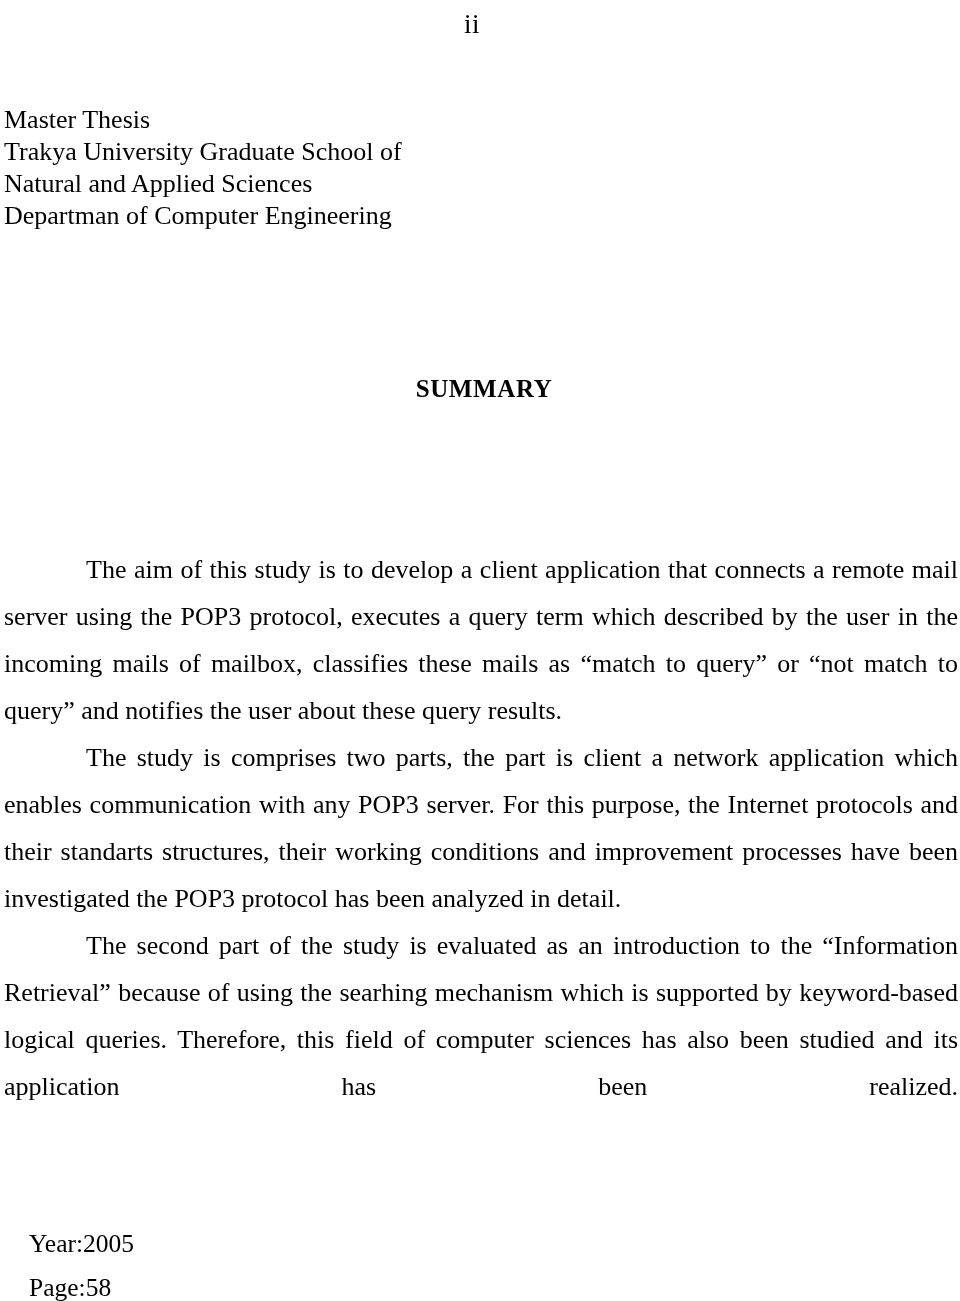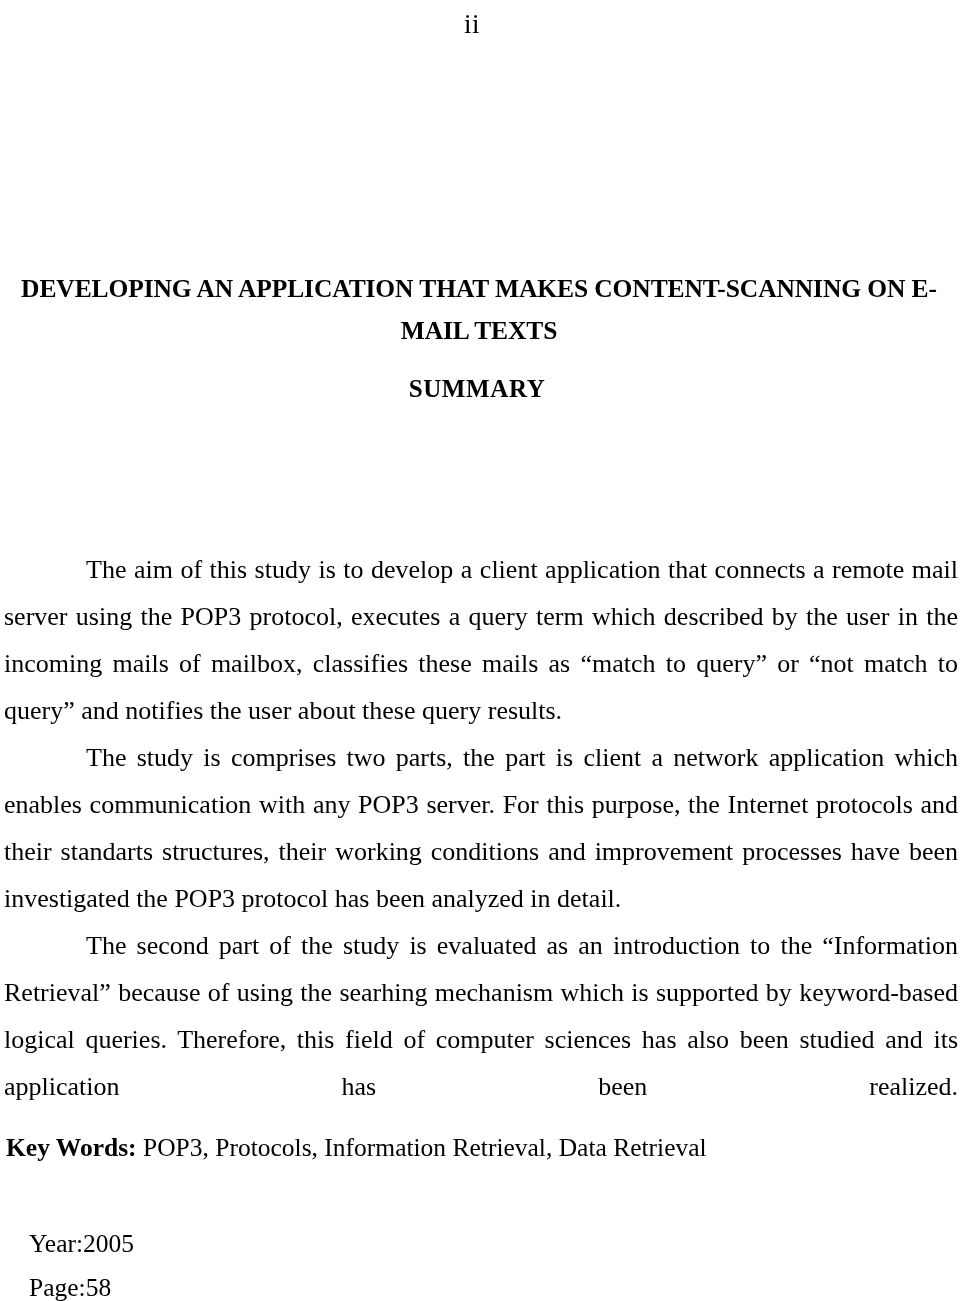--- a/index.html
+++ b/index.html
@@ -58,21 +58,21 @@
     font-weight: bold;
     font-size: 25.5px;
     line-height: 42px;
     letter-spacing: -0.1px;
   }
 
   
   .section-heading {
     position: absolute;
     top: 372px;
-    left: 5px;
+    left: 12px;
     width: 944px;
     text-align: center;
     font-weight: bold;
     font-size: 25px;
     line-height: 34px;
     letter-spacing: 0.6px;
   }
 
   
   .abstract {
@@ -122,33 +122,35 @@
     margin-left: 24px;
   }
 </style>
 </head>
 <body>
 
 <div class="page">
 
   <div class="folio">ii</div>
 
+  <div class="thesis-block">
+    <div class="line">Master Thesis</div>
+    <div class="line">Trakya University Graduate School of</div>
+    <div class="line">Natural and Applied Sciences</div>
+    <div class="line">Departman of Computer Engineering</div>
+  </div>
 
-  <div class="doc-title">DEVELOPING AN APPLICATION THAT MAKES CONTENT-SCANNING ON E-MAIL TEXTS</div>
 
   <div class="section-heading">SUMMARY</div>
 
   <div class="abstract">
     <p>The aim of this study is to develop  a client application that connects a remote mail server using the POP3 protocol, executes  a query term which described by the user in the incoming mails of mailbox,  classifies these  mails as “match to query” or “not match  to query” and notifies the user about these query results.</p>
     <p>The study is comprises two  parts, the part  is client a network application which enables communication with any POP3 server. For this purpose,  the Internet protocols and their standarts structures, their  working conditions and  improvement processes have been investigated the POP3 protocol has been analyzed in detail.</p>
     <p>The second part of the study is evaluated as an introduction to the “Information Retrieval” because of using the searhing mechanism which is supported by keyword-based logical queries. Therefore, this field of computer sciences has also been studied and its application has been realized.</p>
   </div>
 
-  <div class="keywords">
-    <span class="kw-label">Key Words:</span><span class="kw-value"> POP3,  Protocols,  Information Retrieval, Data Retrieval</span>
-  </div>
 
   <div class="meta">
     <div class="meta-line">Year:2005</div>
     <div class="meta-line">Page:58</div>
   </div>
 
 </div>
 
 </body></html>

